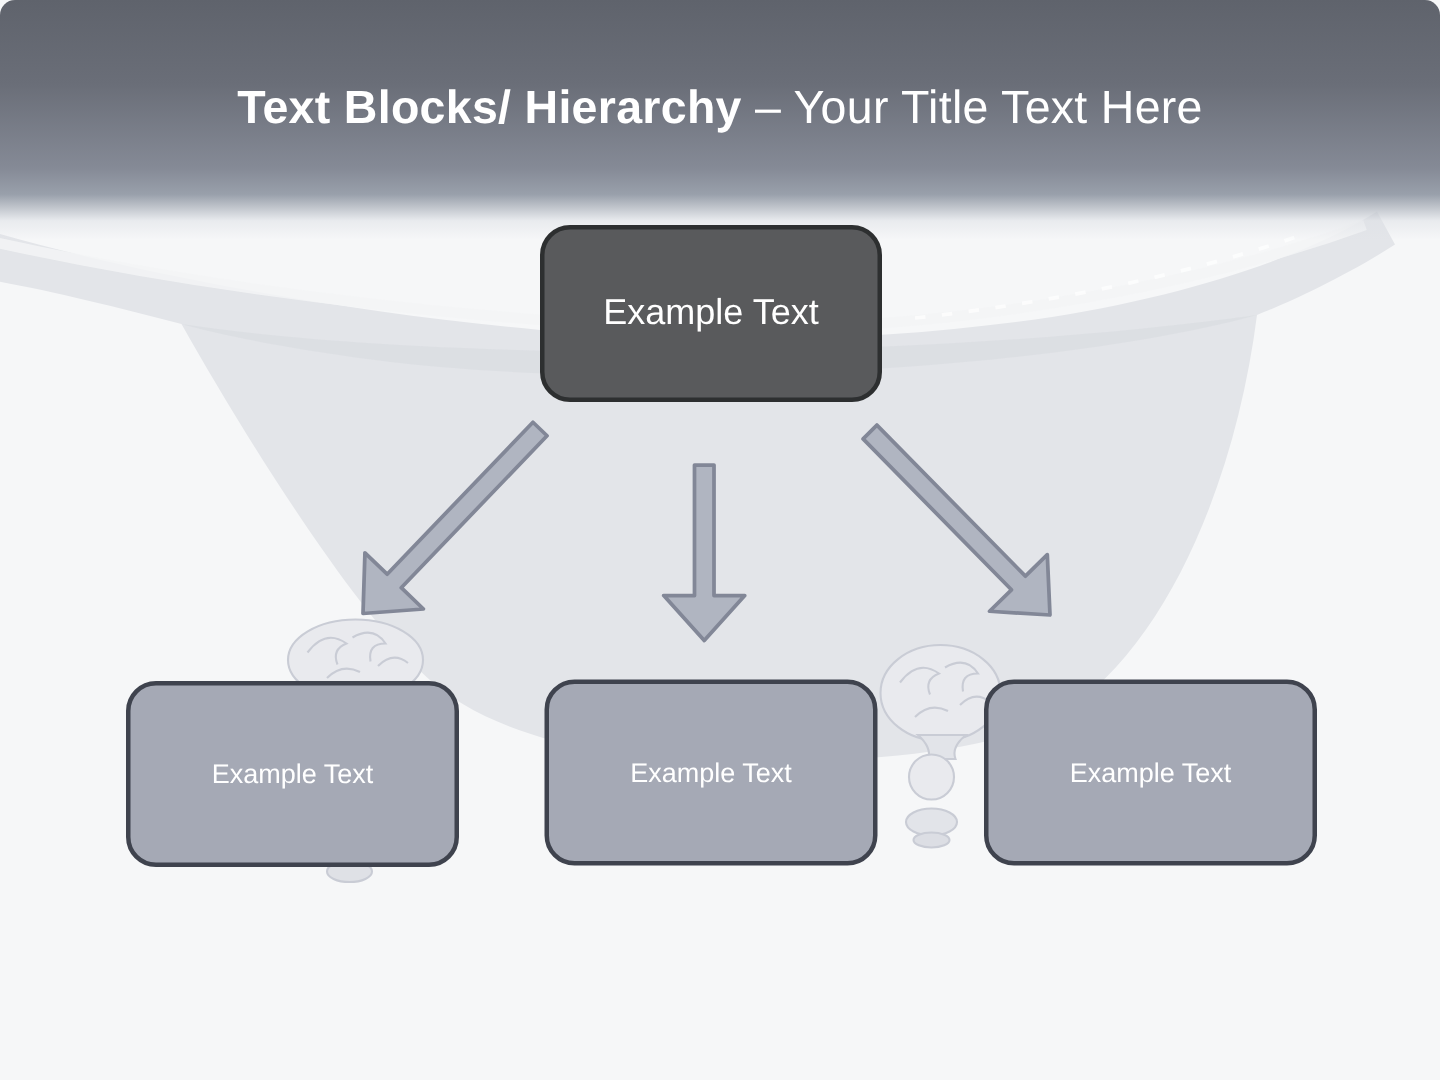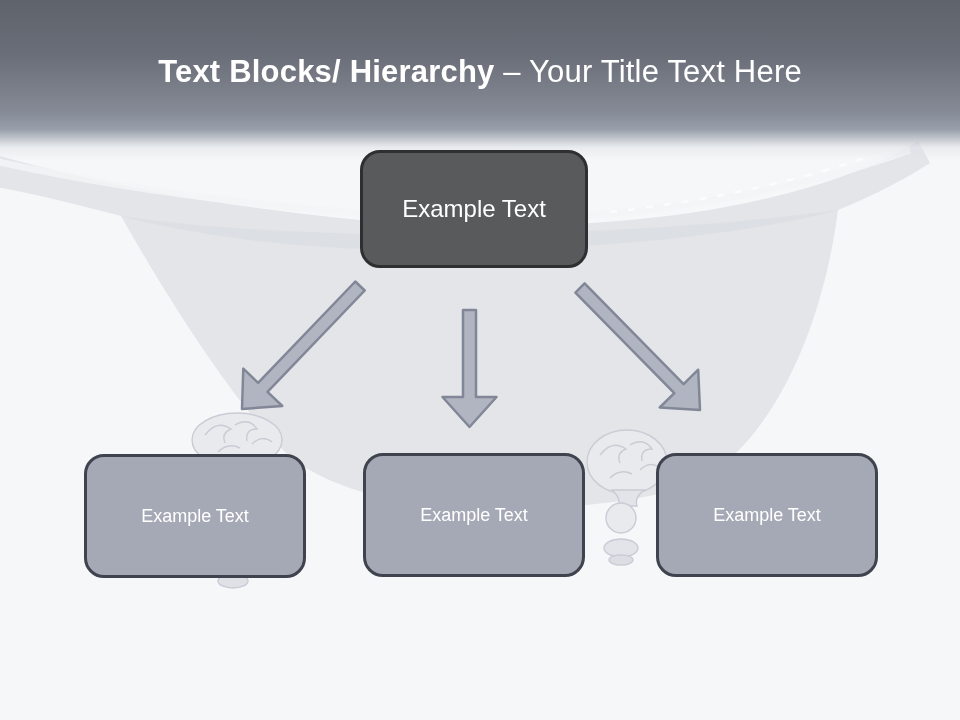--- a/index.html
+++ b/index.html
@@ -1,20 +1,21 @@
 <!DOCTYPE html>
 <html style="--header-top: #5f636c; --header-bottom: #99a0ab; --canvas-bg: #f6f7f8; --root-fill: #595a5c; --root-border: #2d2f30; --child-fill: #a5a9b5; --child-border: #3f434e; --arrow-fill: #b0b5c1; --arrow-stroke: #828797; --title-color: #ffffff; --text-color: #ffffff;"><head>
 <meta charset="utf-8">
 <style>
   html,body { margin:0; padding:0; }
   body { background:#f6f7f8; font-family:"Liberation Sans", sans-serif; }
 
   .slide {
     position:relative; width:960px; height:720px; overflow:hidden;
     background:var(--canvas-bg,#f6f7f8);
+    border-radius:10px;
   }
 
   
   .banner {
     position:absolute; left:0; top:0; width:960px; height:160px; z-index:2;
     background:linear-gradient(to bottom,
       var(--header-top,#5f636c) 0%,
       #6a6e78 35%,
       #858a96 70%,
       var(--header-bottom,#99a0ab) 81%,

